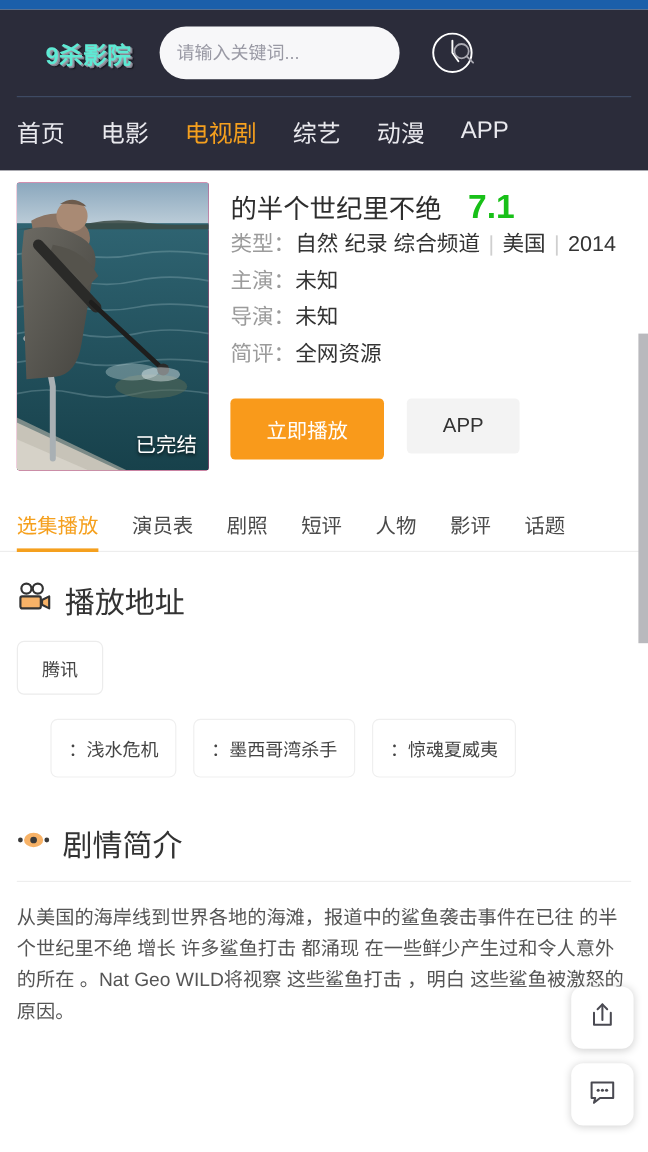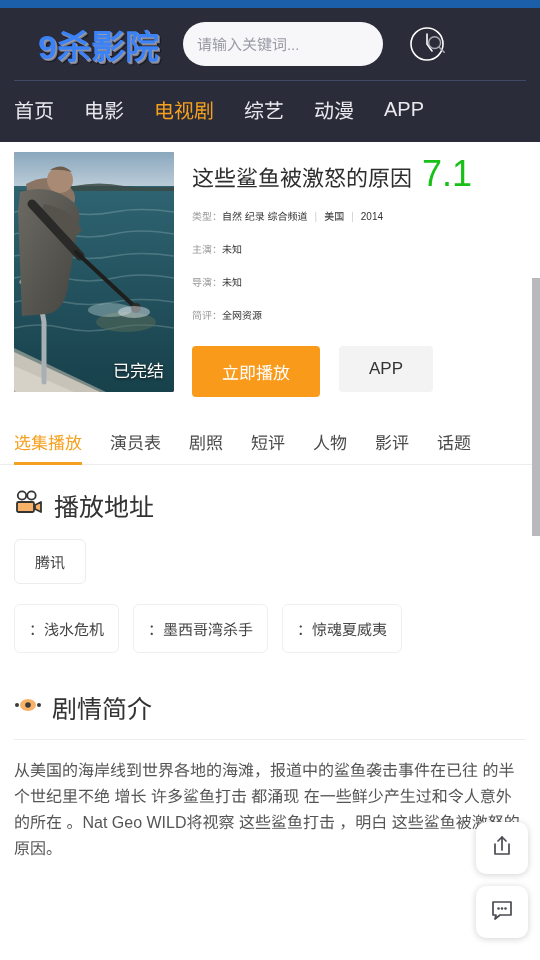--- a/index.html
+++ b/index.html
@@ -12,21 +12,21 @@
 
   
   .blue-strip { height:8px; background:#1b5faa; width:100%; }
 
   
   .header {
     background:#2b2c3a; width:100%; padding:0 14px;
     height:72px; display:flex; align-items:center; gap:10px;
   }
   .logo {
-    font-size:34px; font-weight:bold; color:#3b82f6; letter-spacing:0px;
+    font-size:20px; font-weight:bold; color:#5eead4; letter-spacing:0px;
     margin-left:24px; margin-right:14px; white-space:nowrap;
     text-shadow: 1px 1px 0 #9b9ba6, 2px 2px 0 #7d7d8a, 3px 3px 1px rgba(0,0,0,.45);
   }
   .search-box {
     flex:0 0 auto; width:200px; height:44px; background:#f7f7f9; border-radius:22px;
     display:flex; align-items:center; padding:0 14px; position:relative;gap:29px;
   }
   .search-input {
     border:none; outline:none; background:transparent; flex:1;
     font-size:15px; color:#2b2c3a; font-family:inherit;
@@ -51,22 +51,22 @@
     position:relative; width:160px; height:240px; flex:0 0 auto;
     border-radius:2px; overflow:hidden; background:#be185d;
   }
   .poster-badge {
     position:absolute; right:10px; bottom:10px; color:#fff; font-size:17px;
     text-shadow:0 1px 3px rgba(0,0,0,.75);
   }
   .info { flex:1; min-width:0; padding-top:4px; }
   .title-row { display:flex; align-items:baseline; gap:10px; }
   .title { font-size:22px; color:#2d2d2d; white-space:nowrap; }
-  .rating { font-size:36px; color:#18c018; font-weight:400; line-height:1; }
-  .meta-row { margin-top:16px; font-size:10px; color:#333; line-height:1.7; }
+  .rating { font-size:28px; color:#18c018; font-weight:700; line-height:1;margin-left:12px; }
+  .meta-row { margin-top:0; font-size:18px; color:#333; line-height:1.7; }
   .meta-label { color:#9b9b9b; }
   .meta-div { color:#cfcfcf; padding:0 7px; }
   .btn-row { margin-top:22px; display:flex; gap:19px; align-items:flex-start; }
   .btn-play {
     background:#f99a1b; color:#fff; font-size:17px; border:none;
     border-radius:4px; padding:13px 30px; cursor:pointer; font-family:inherit;
   }
   .btn-app {
     background:#f3f3f3; color:#333; font-size:17px; border:none;
     border-radius:4px; padding:13px 30px; cursor:pointer; font-family:inherit;
@@ -88,21 +88,21 @@
   .sec-head { display:flex; align-items:center; gap:10px; }
   .sec-title { font-size:25px; color:#333; }
   .sec-rule { height:1px; background:#eeeeee; margin:14px 0 0 0; }
 
   .source-row { margin-top:16px; display:flex; gap:12px; }
   .source-chip {
     border:1px solid #ececec; border-radius:6px; padding:11px 20px;
     font-size:15px; color:#444; background:#fff; cursor:pointer;
   }
 
-  .ep-row { margin-top:20px; display:flex; gap:14px; padding:0 14px; }
+  .ep-row { margin-top:20px; display:flex; gap:14px; padding:0 14px;margin-left:28px; }
   .ep-chip {
     border:1px solid #efefef; border-radius:6px; padding:13px 14px;
     font-size:15px; color:#444; background:#fff; cursor:pointer; white-space:nowrap;
   }
 
   .synopsis {
     padding:18px 14px 0 14px; font-size:16px; color:#555; line-height:1.62;
   }
 
   
@@ -204,21 +204,21 @@
         <path d="M18 52 L66 104" stroke="#2a2a28" stroke-width="9" stroke-linecap="round"></path>
         <path d="M62 100 L120 154" stroke="#1e1e1d" stroke-width="4" stroke-linecap="round"></path>
         <circle cx="122" cy="156" r="5" fill="#2b2b2a"></circle>
         <ellipse cx="120" cy="160" rx="16" ry="6" fill="#e9f2f3" opacity=".45"></ellipse>
       </svg>
       <div class="poster-badge">已完结</div>
     </div>
 
     <div class="info">
       <div class="title-row">
-        <span class="title">这些鲨鱼被激怒的原因</span>
+        <span class="title">的半个世纪里不绝</span>
         <span class="rating">7.1</span>
       </div>
 
       <div class="meta-row">
         <span class="meta-label">类型：</span><span>自然 纪录 综合频道</span><span class="meta-div">|</span><span>美国</span><span class="meta-div">|</span><span>2014</span>
       </div>
 
       <div class="meta-row">
         <span class="meta-label">主演：</span><span>未知</span>
       </div>

